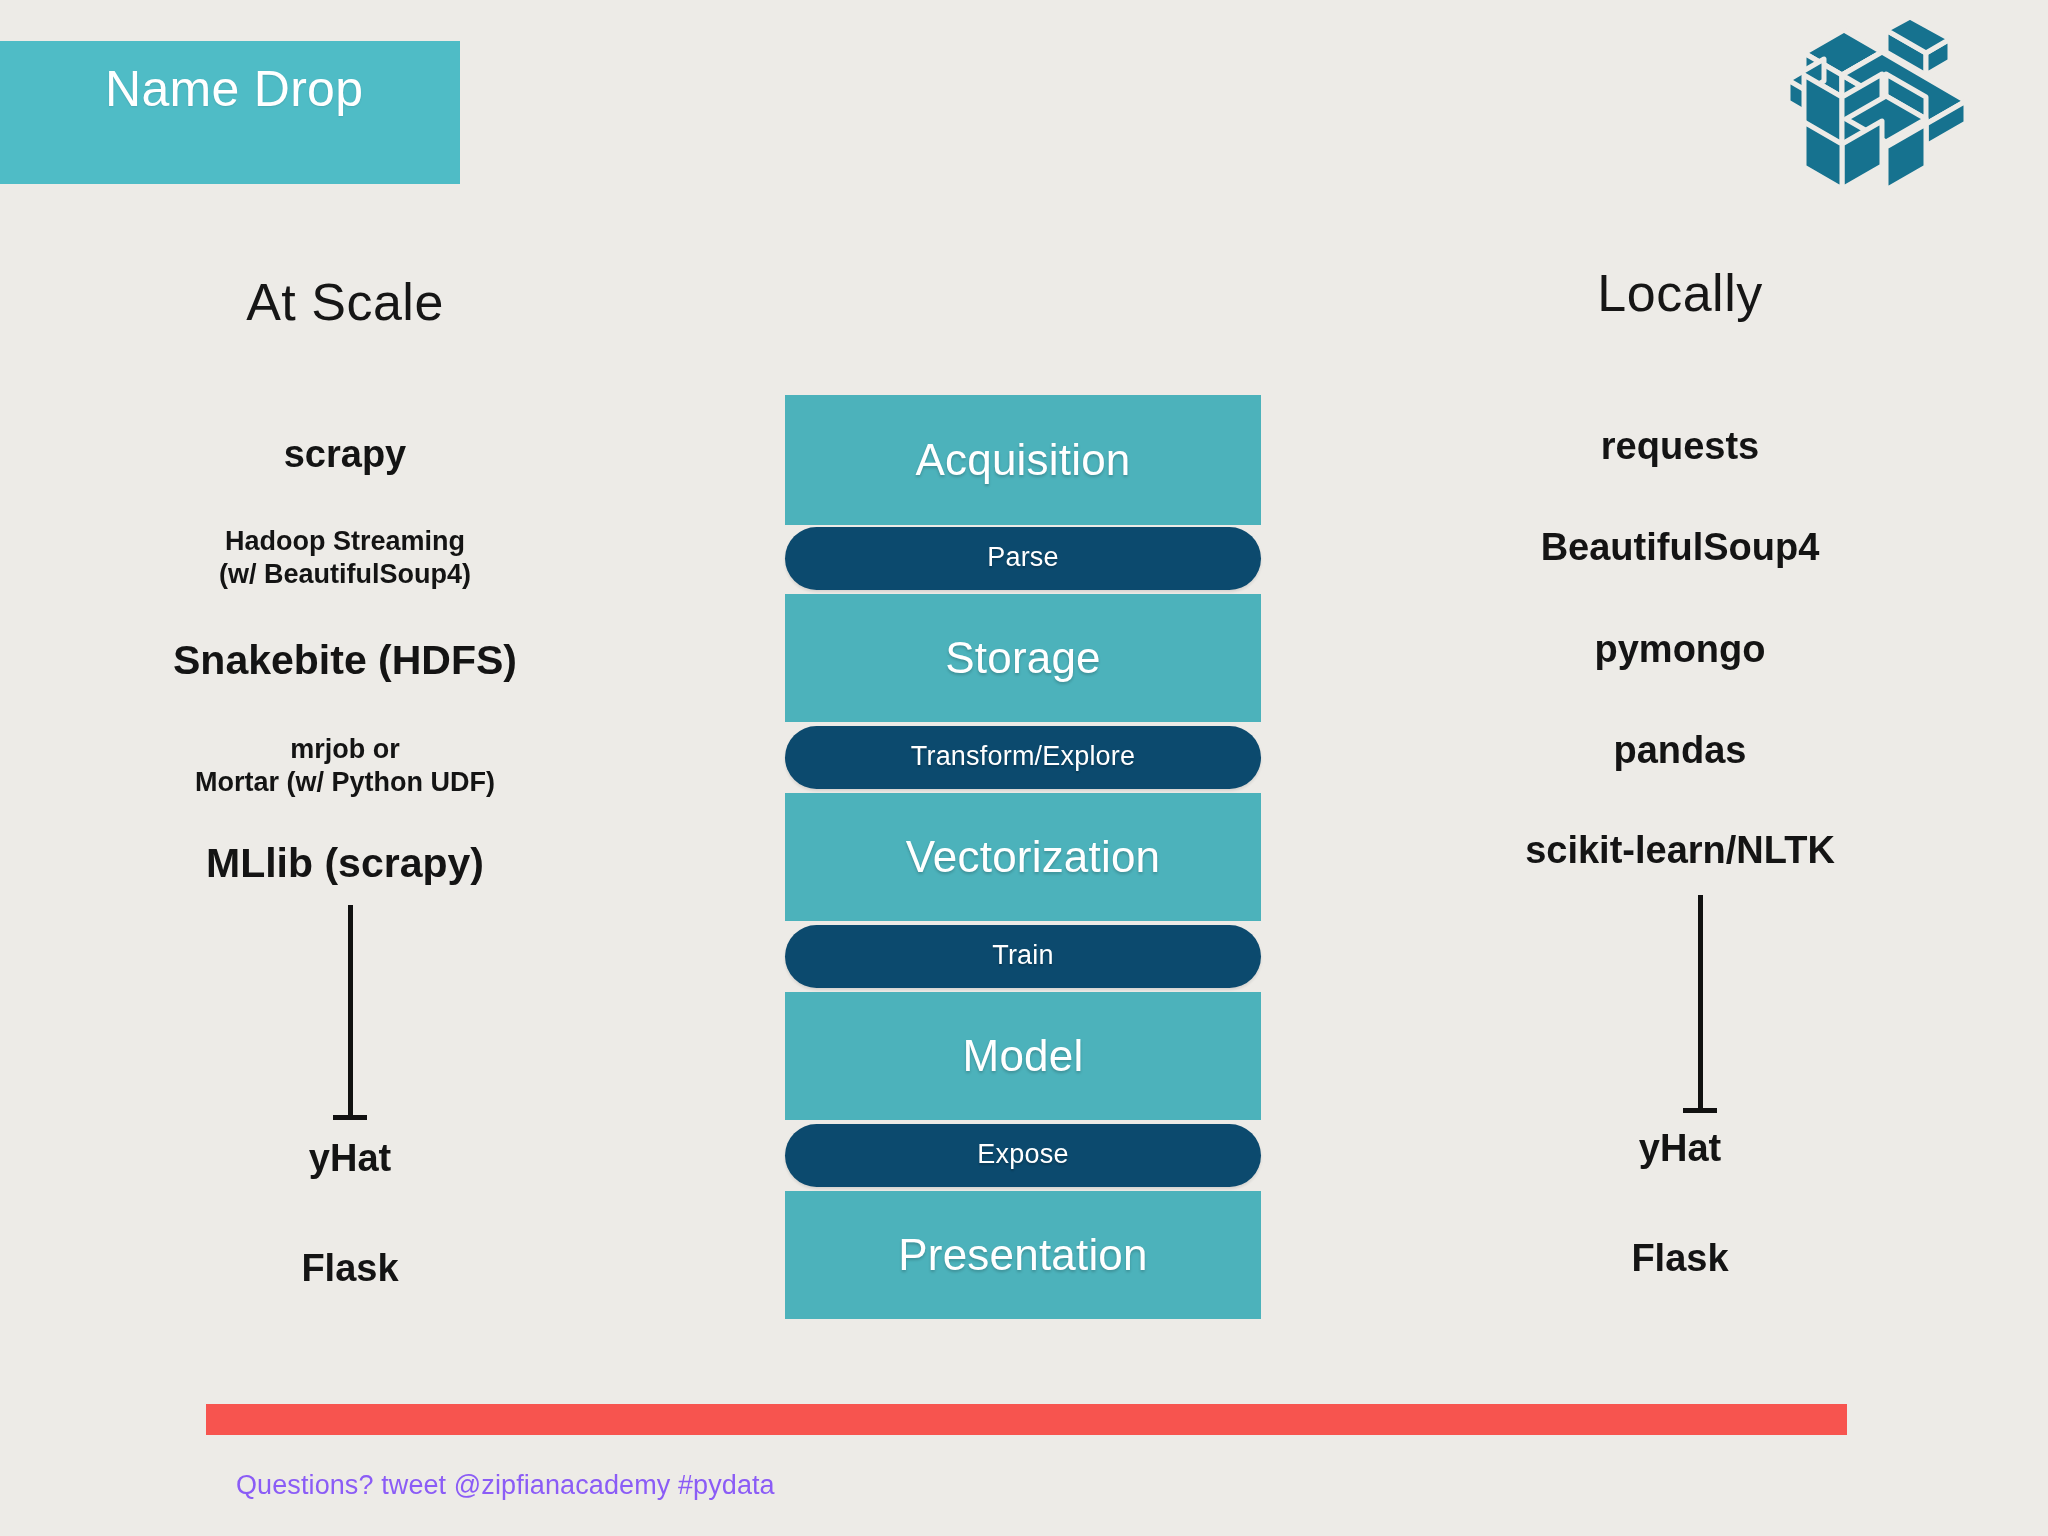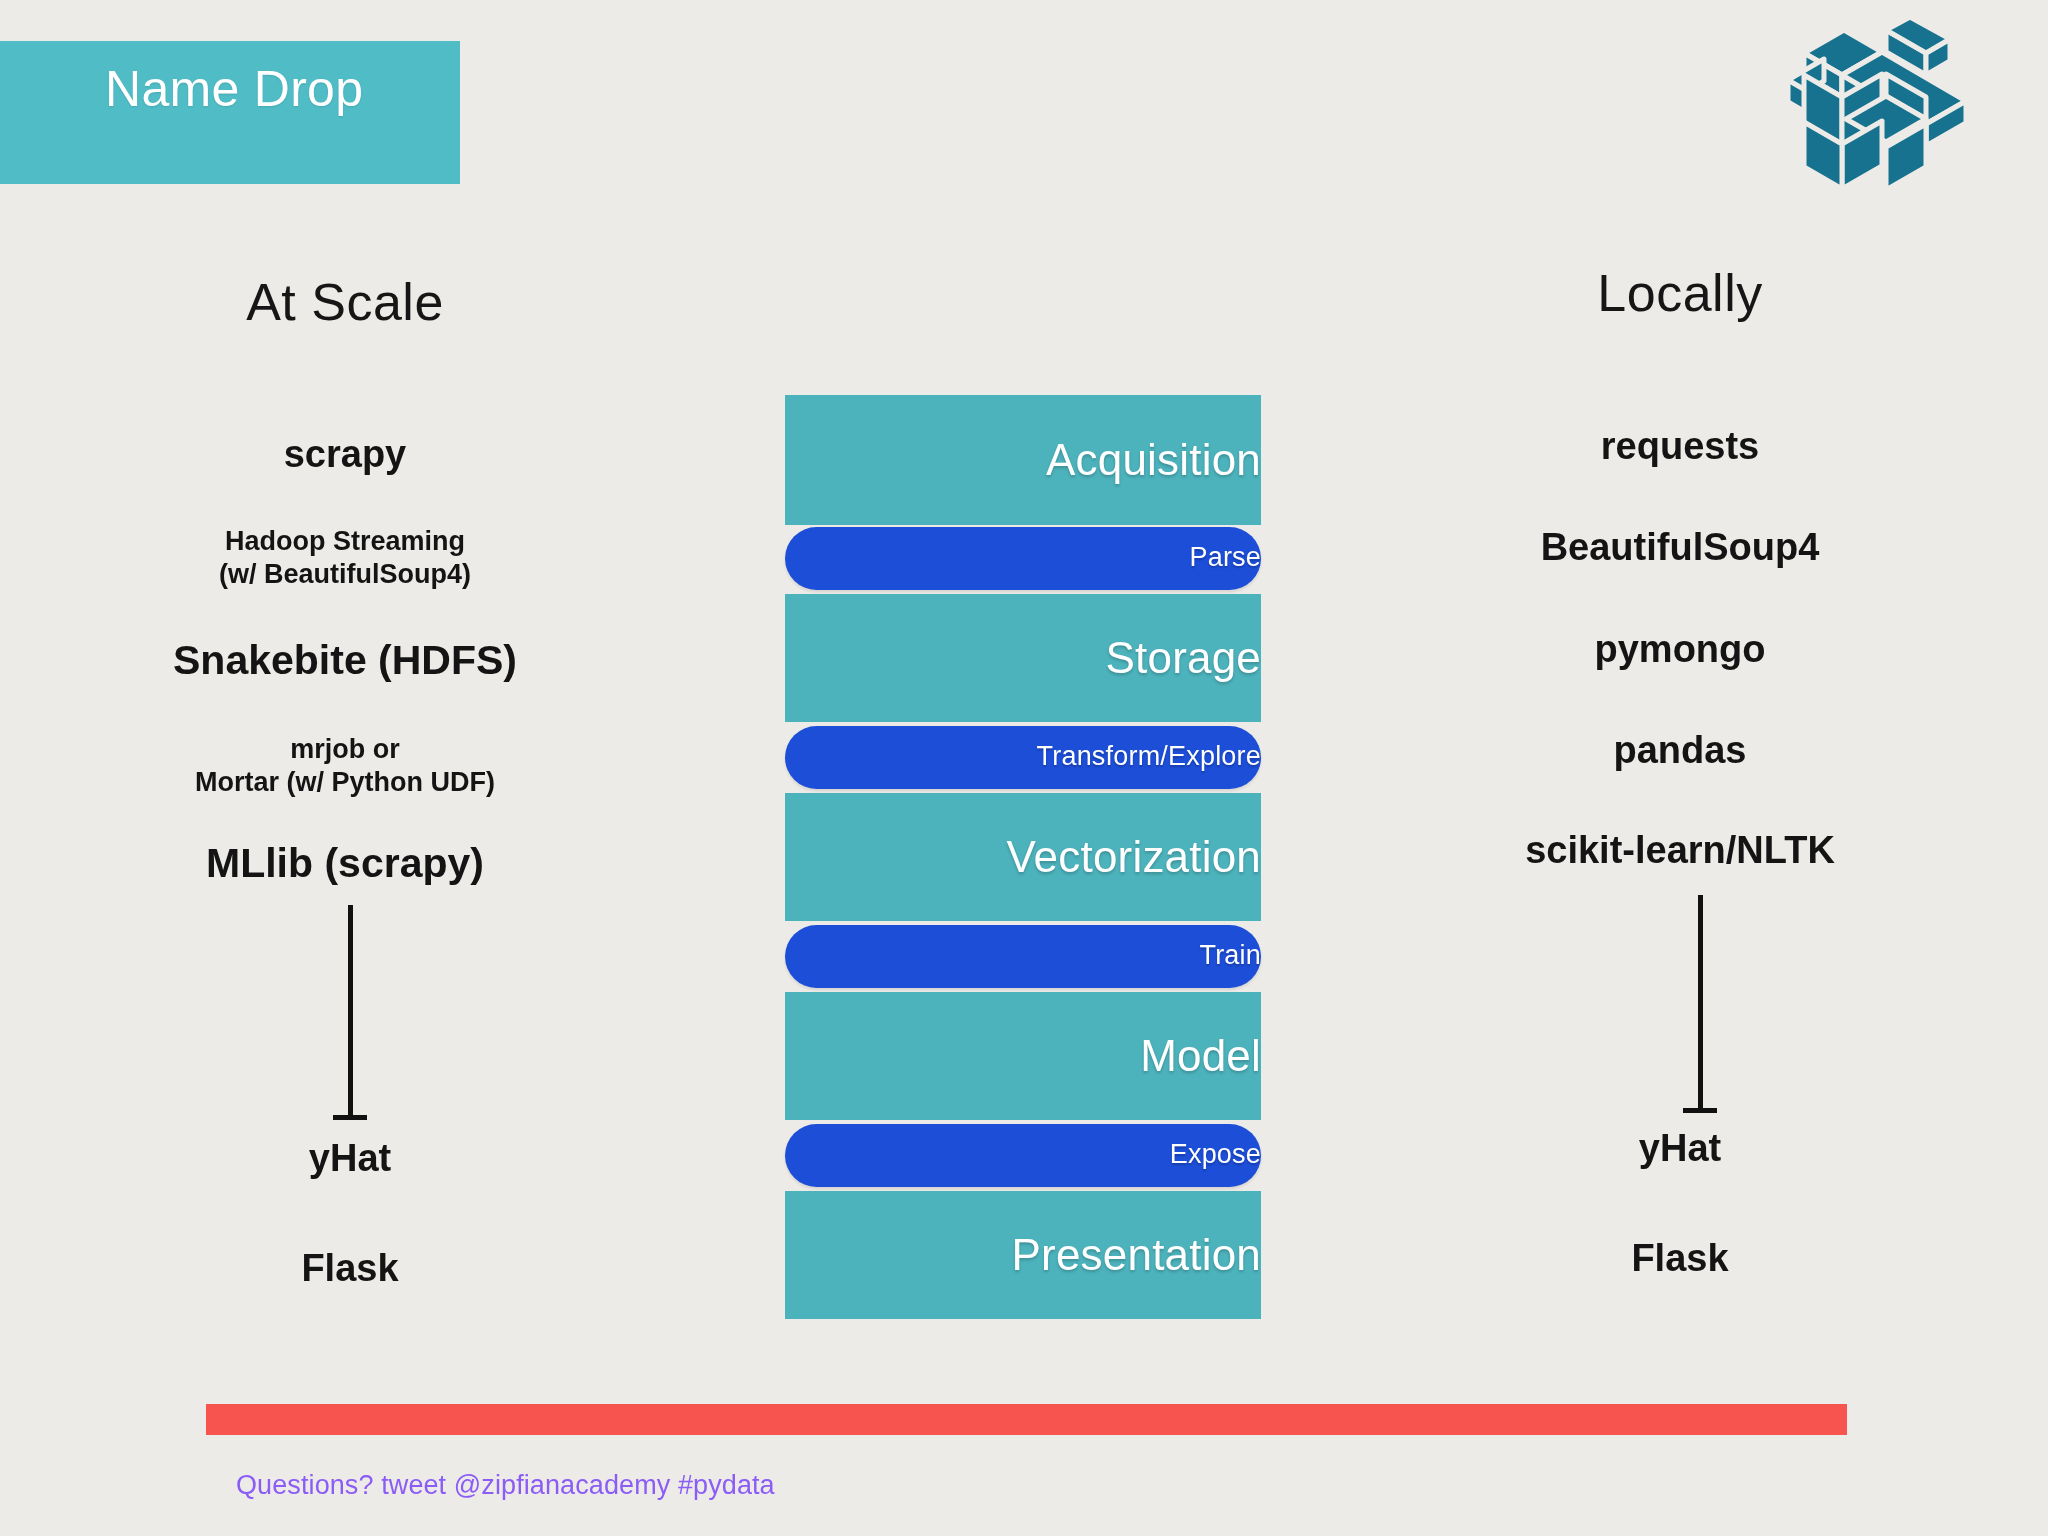--- a/index.html
+++ b/index.html
@@ -67,31 +67,31 @@
     top: 395px;
     width: 476px;
   }
   .stage {
     position: absolute;
     left: 0;
     width: 476px;
     box-sizing: border-box;
     display: flex;
     align-items: center;
-    justify-content: flex-end;
+    justify-content: center;
     color: #ffffff;
   }
   .stage.major {
     background: #4cb2bb;
     font-size: 44px;
     letter-spacing: 0.2px;
     text-shadow: 0 2px 3px rgba(0,0,0,0.20);
   }
   .stage.minor {
-    background: #1d4ed8;
+    background: #0c4a6e;
     border-radius: 32px;
     font-size: 27px;
     letter-spacing: 0.2px;
     text-shadow: 0 2px 2px rgba(0,0,0,0.22);
     box-shadow: 0 2px 3px rgba(0,0,0,0.10);
   }
   .stage.minor .stage-label { transform: translateY(-1px); }
 
   
   .side-item {

